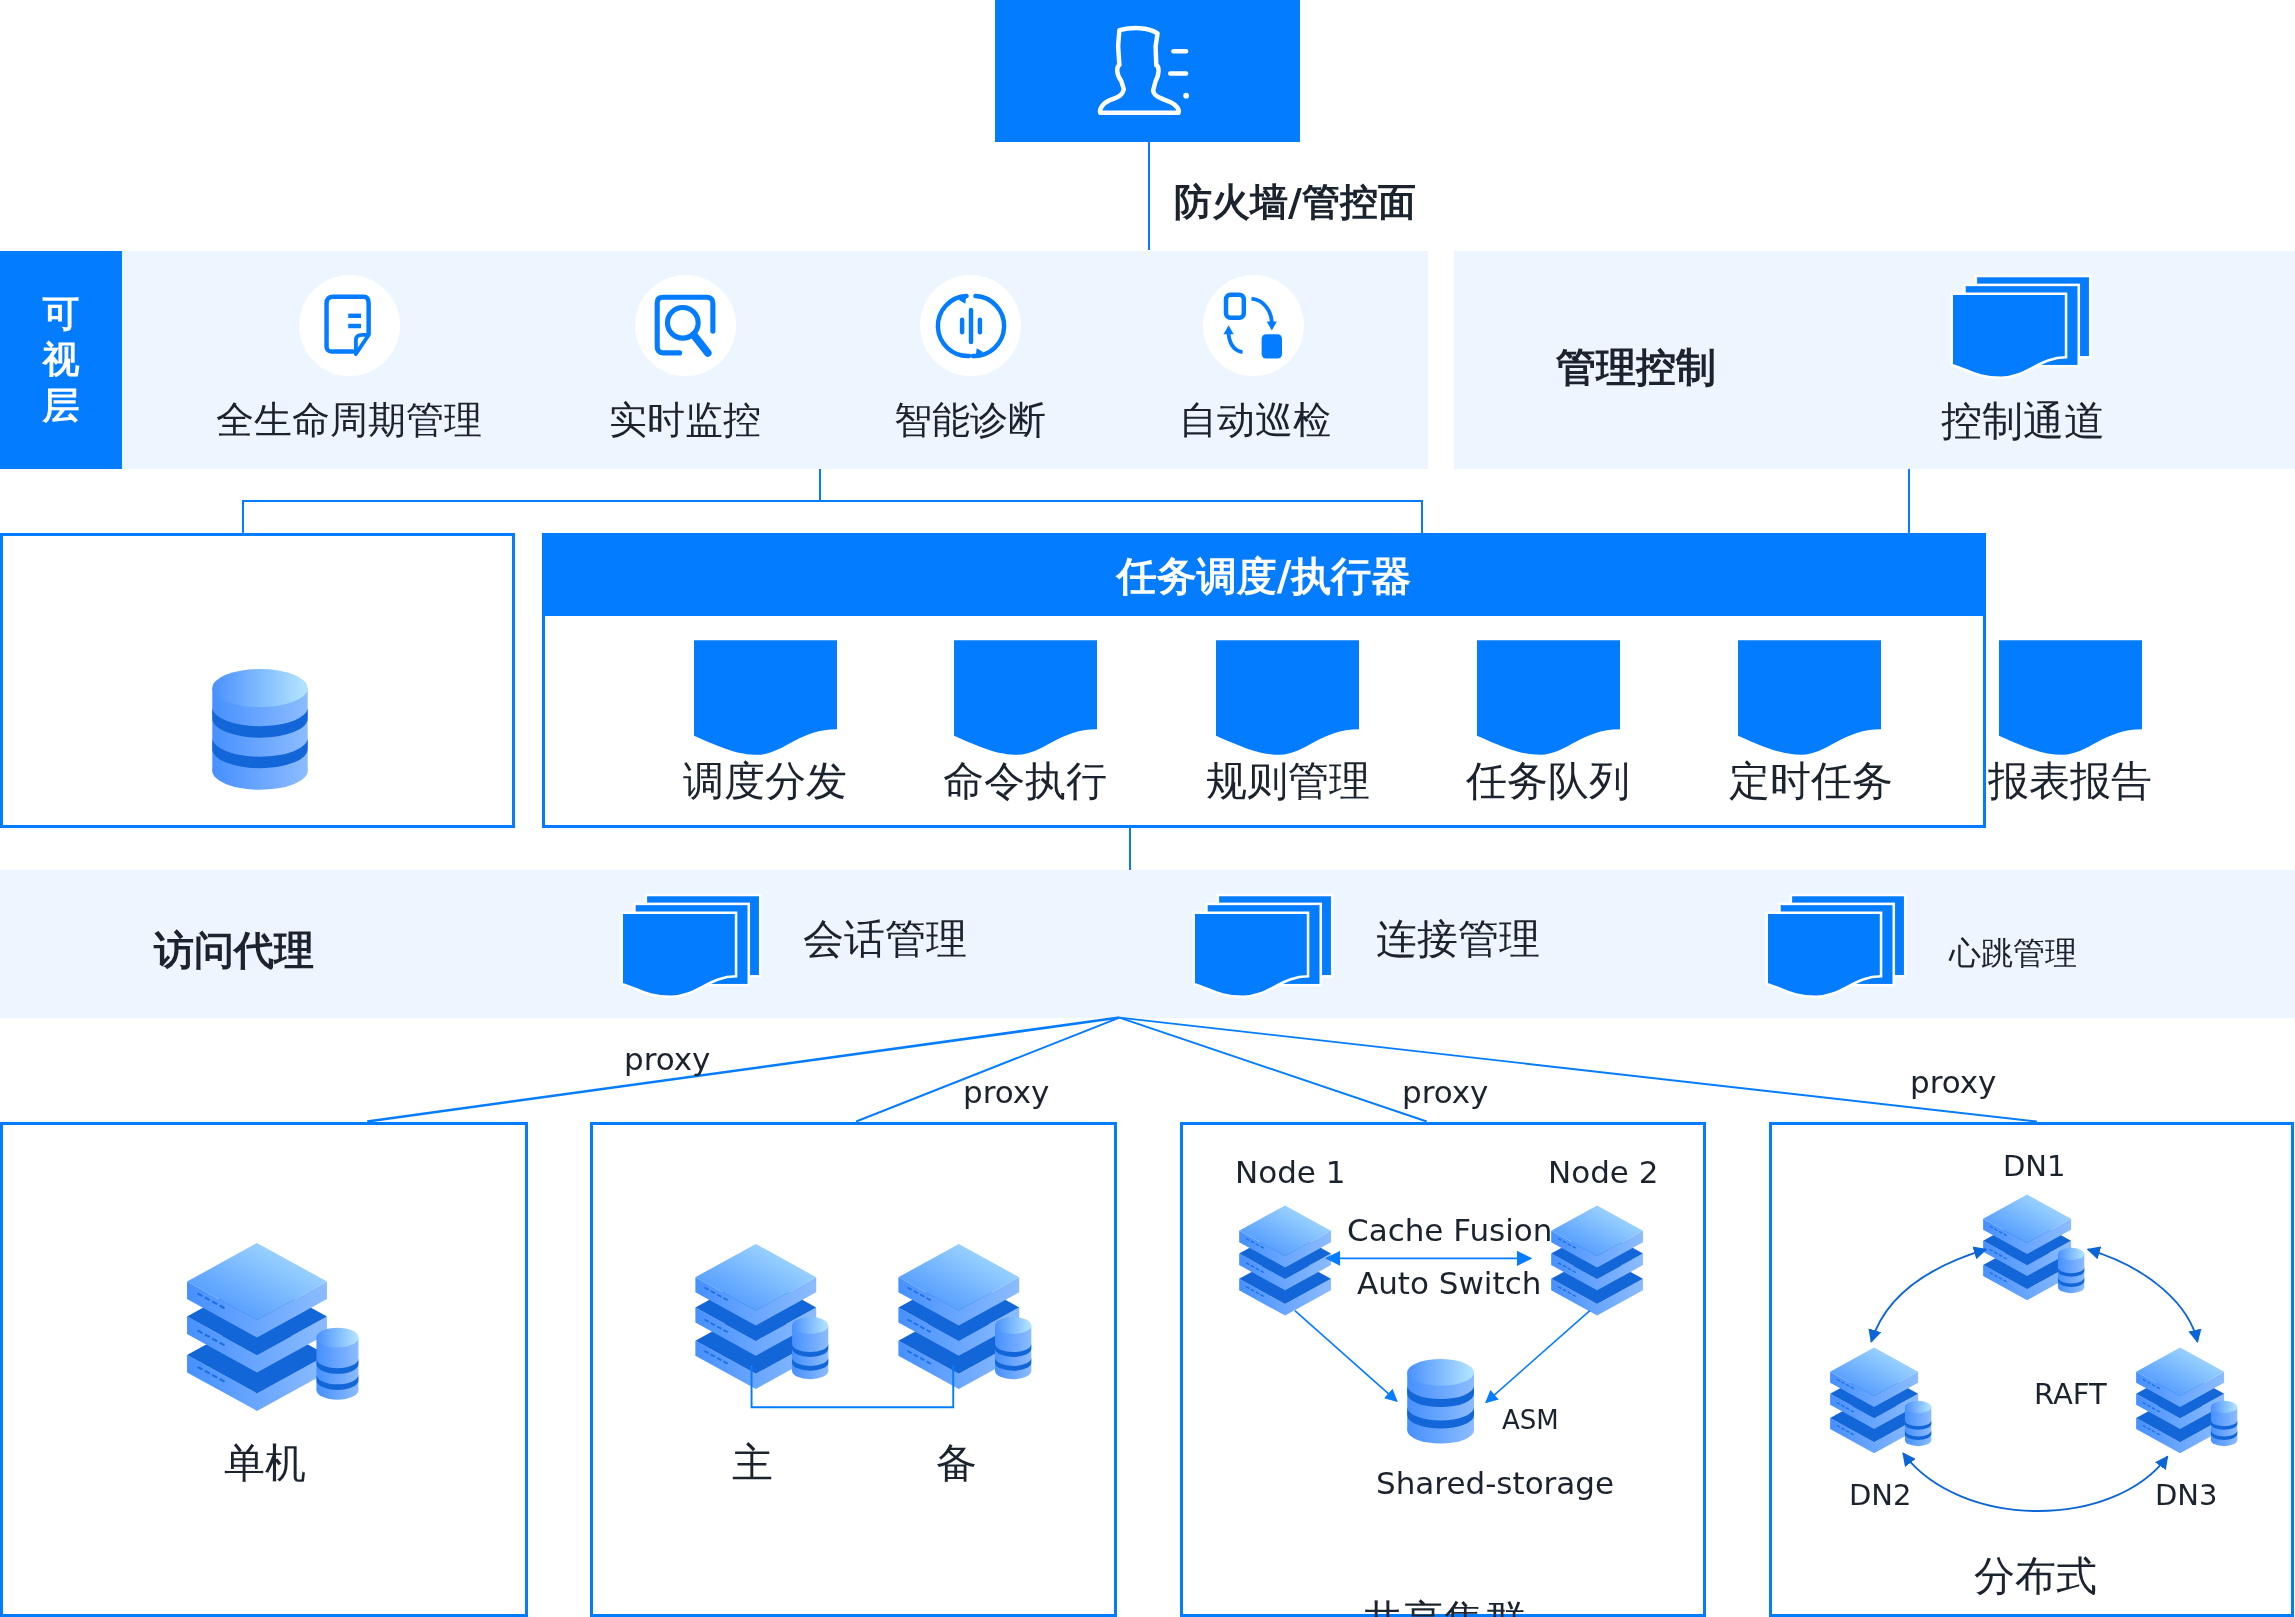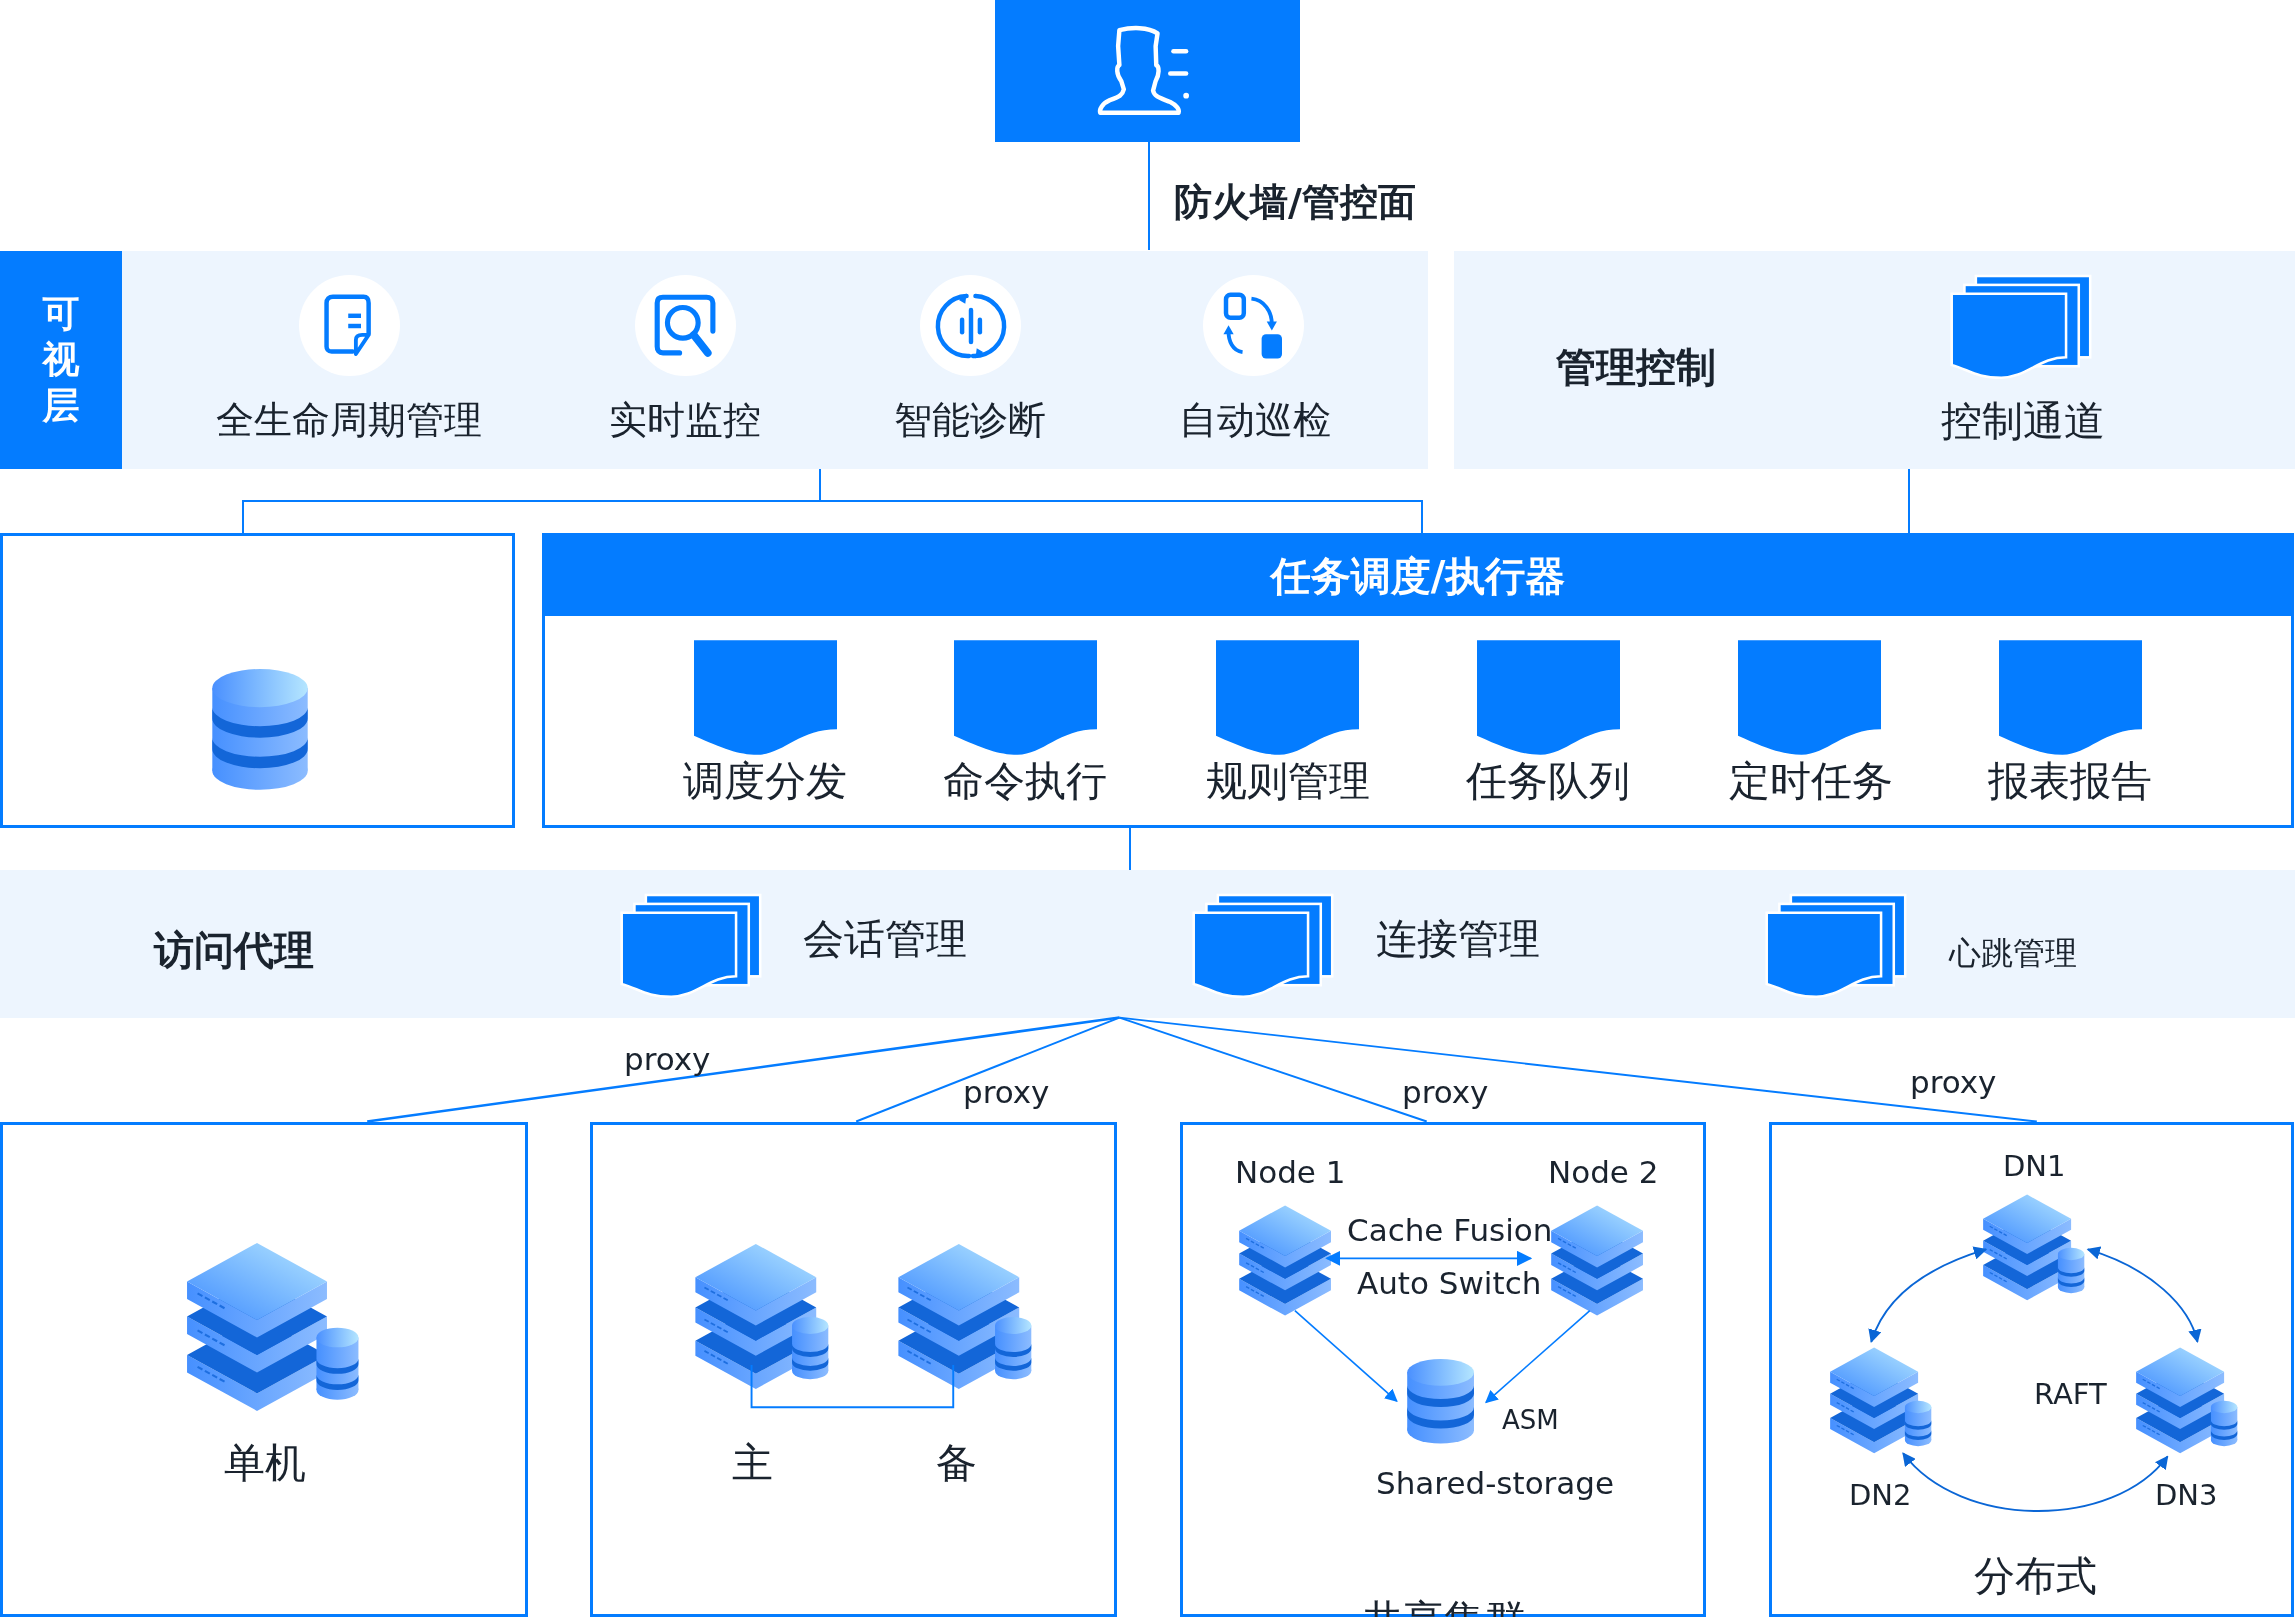--- a/index.html
+++ b/index.html
@@ -159,21 +159,21 @@
 <div class="vline" style="left:242px;top:500px;height:33px;"></div>
 <div class="vline" style="left:1421px;top:500px;height:33px;"></div>
 <div class="vline" style="left:1908px;top:469px;height:64px;"></div>
 
 <div class="box" style="left:0;top:533px;width:515px;height:295px;">
   <svg width="96" height="124" style="left:209px;top:133px;" viewBox="0 0 150 195">
     <use href="#bigCyl"></use>
   </svg>
 </div>
 
-<div class="box" style="left:542px;top:533px;width:1752px;height:295px;">
+<div class="box" style="left:542px;top:533px;width:1444px;height:295px;">
   <div class="box-header">任务调度/执行器</div>
 </div>
 <svg width="143" height="115" style="left:694px;top:640px;" viewBox="0 0 225 180">
     <use href="#flagDoc"></use>
   </svg>
 <svg width="143" height="115" style="left:954px;top:640px;" viewBox="0 0 225 180">
     <use href="#flagDoc"></use>
   </svg>
 <svg width="143" height="115" style="left:1216px;top:640px;" viewBox="0 0 225 180">
     <use href="#flagDoc"></use>

